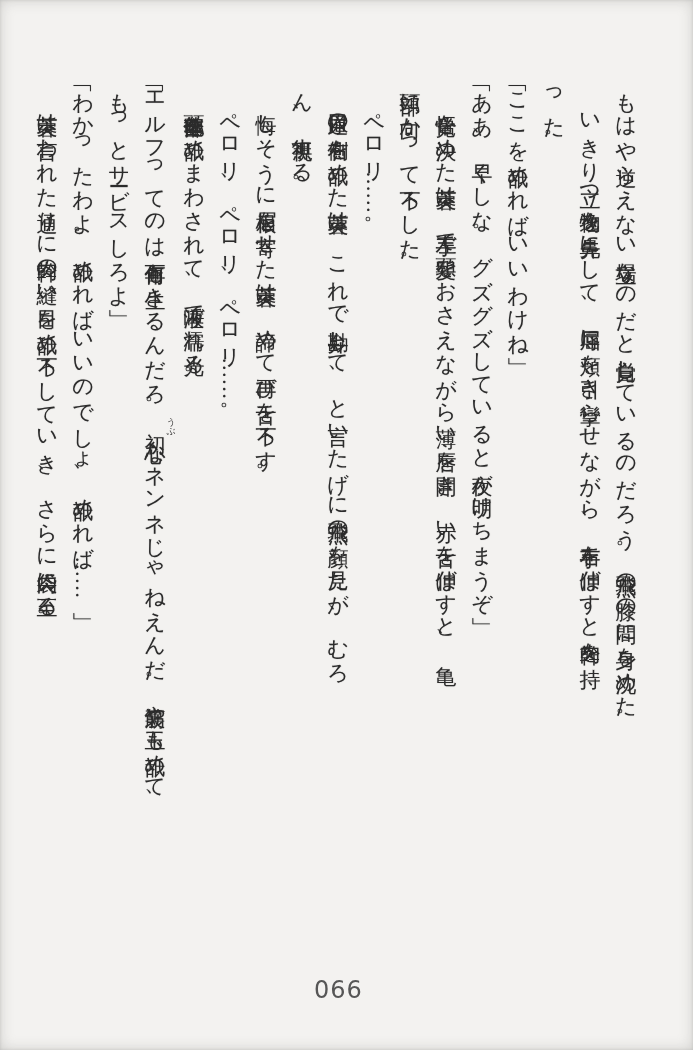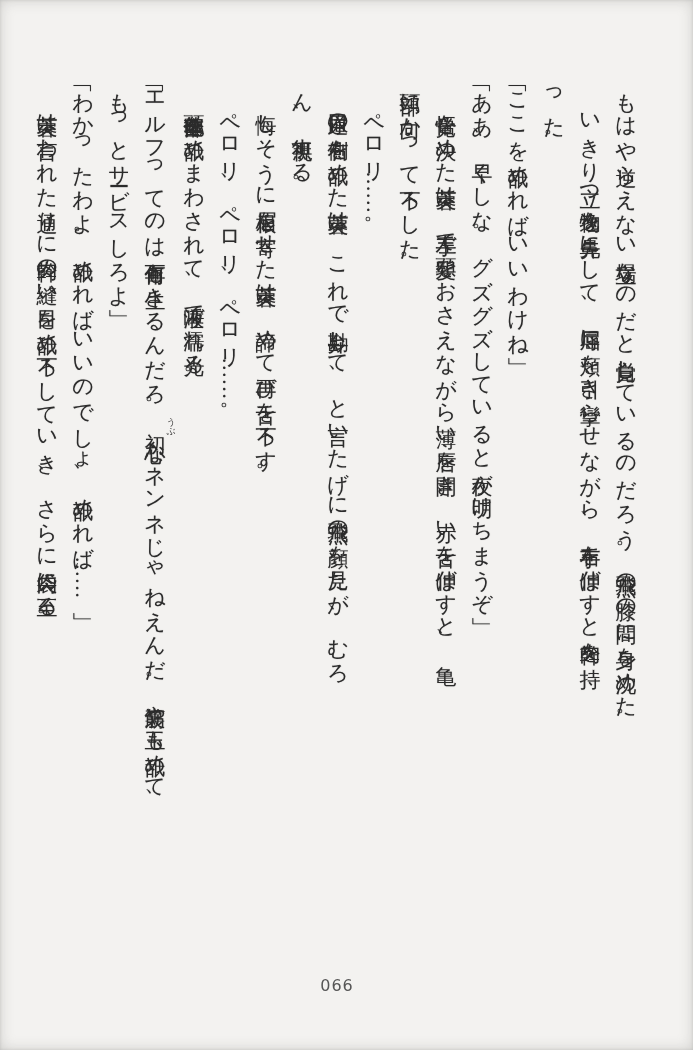--- a/index.html
+++ b/index.html
@@ -50,21 +50,21 @@
     text-shadow: none;
     color: #3a3a3a;
   }
   .page-number {
     position: absolute;
     top: 976px;
     left: 314px;
     width: 46px;
     text-align: center;
     font-family: "DejaVu Sans", "Liberation Sans", sans-serif;
-    font-size: 16px;
+    font-size: 24px;
     letter-spacing: 1px;
     color: #565656;
   }
 </style>
 </head>
 <body>
 
 <div class="page" style="background: rgb(243, 242, 240);">
   <div class="text-area" id="text-area" style="color: rgb(43, 43, 43);">
       <div class="line">もはや逆らえない立場なのだと自覚しているのだろう。飛燕の膝の間に身を沈めた。</div>

